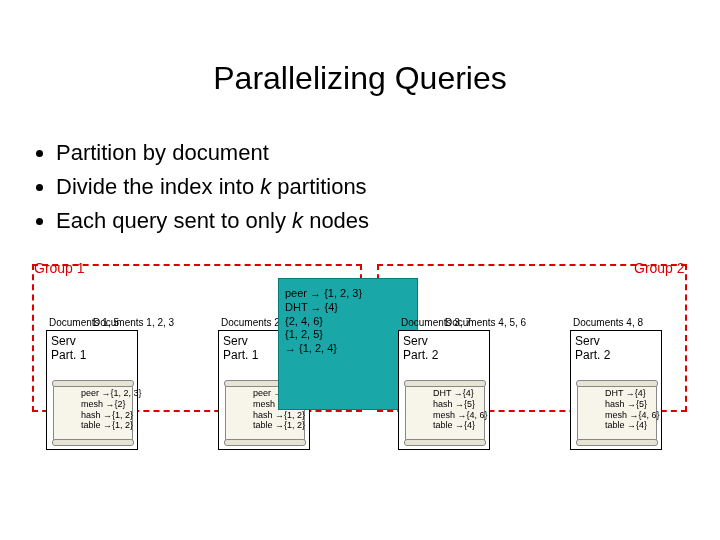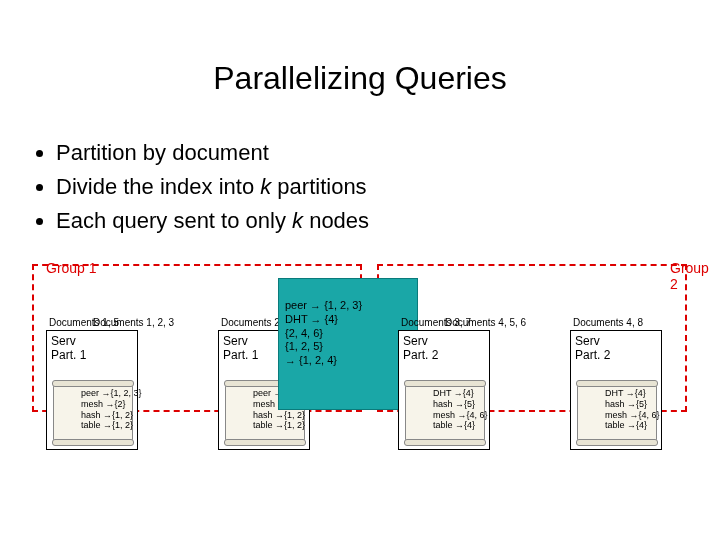--- a/index.html
+++ b/index.html
@@ -45,22 +45,22 @@
     height: 148px;
   }
   .g1 { left: 10px; width: 330px; }
   .g2 { left: 355px; width: 310px; }
   .group-label {
     position: absolute;
     top: 2px;
     font-size: 14px;
     color: #d00;
   }
-  .gl1 { left: 24px; }
-  .gl2 { left: 648px; }
+  .gl1 { left: 12px; }
+  .gl2 { left: 612px; }
   
   .panel {
     position: absolute;
     border: 1px solid #000;
     background: #fff;
     width: 92px;
     height: 120px;
     top: 28px;
     margin-top: 44px;
   }
@@ -113,21 +113,21 @@
   .center-block {
     position: absolute;
     background: #1aa7a7;
     border: 1px solid #0a7b7b;
     left: 256px;
     top: 20px;
     width: 140px;
     height: 132px;
     font-size: 11px;
     color: #000;
-    padding: 20px 6px;
+    padding: 8px 6px;
     line-height: 1.25;
   }
   .center-block div { white-space: nowrap; }
   .italic { font-style: italic; }
 </style>
 </head>
 <body>
 
 <div class="title">Parallelizing Queries</div>
 

